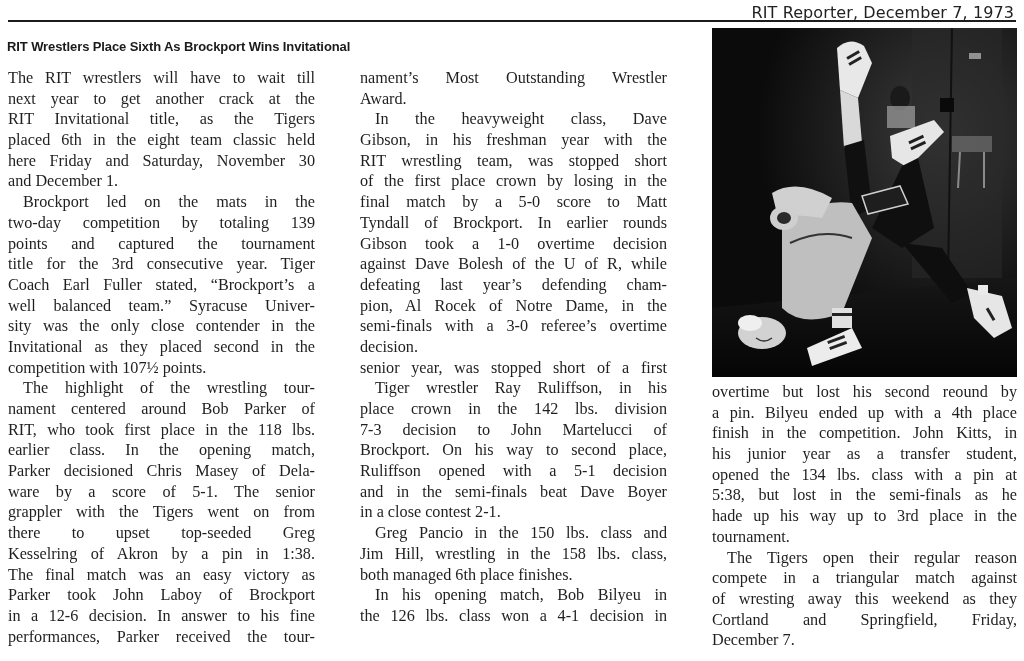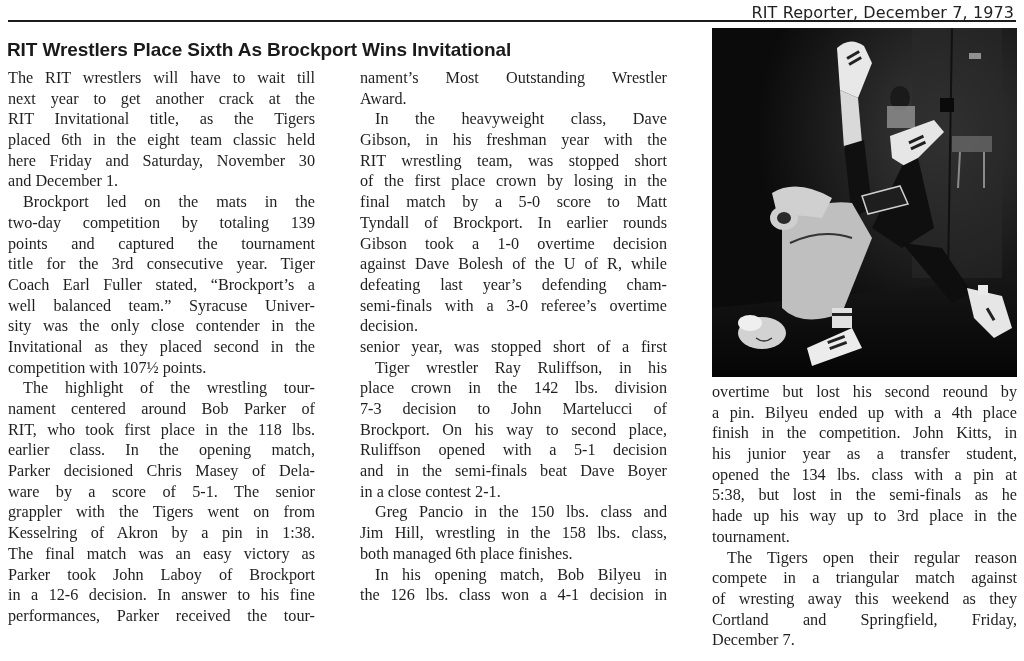--- a/index.html
+++ b/index.html
@@ -31,21 +31,21 @@
       height: 2px;
       background: #1c1c1c;
     }
     .headline {
       position: absolute;
       left: 7px;
       top: 39px;
       margin: 0;
       font-family: "Liberation Sans", sans-serif;
       font-weight: bold;
-      font-size: 19px;
+      font-size: 13px;
       letter-spacing: -0.1px;
       color: #1a1a1a;
       white-space: nowrap;
     }
     .col {
       position: absolute;
       font-family: Liberation Serif, serif;
       font-size: 16.2px;
       line-height: 20.7px;
       color: #1f1f1f;
@@ -111,39 +111,41 @@
     <span class="line">sity was the only close contender in the</span>
     <span class="line">Invitational as they placed second in the</span>
     <span class="line last">competition with 107½ points.</span>
     <span class="line indent">The highlight of the wrestling tour-</span>
     <span class="line">nament centered around Bob Parker of</span>
     <span class="line">RIT, who took first place in the 118 lbs.</span>
     <span class="line">earlier class. In the opening match,</span>
     <span class="line">Parker decisioned Chris Masey of Dela-</span>
     <span class="line">ware by a score of 5-1. The senior</span>
     <span class="line">grappler with the Tigers went on from</span>
+    <span class="line">there to upset top-seeded Greg</span>
     <span class="line">Kesselring of Akron by a pin in 1:38.</span>
     <span class="line">The final match was an easy victory as</span>
     <span class="line">Parker took John Laboy of Brockport</span>
     <span class="line">in a 12-6 decision. In answer to his fine</span>
     <span class="line">performances, Parker received the tour-</span>
   </div>
 
   <div class="col" id="col2">
     <span class="line">nament’s Most Outstanding Wrestler</span>
     <span class="line last">Award.</span>
     <span class="line indent">In the heavyweight class, Dave</span>
     <span class="line">Gibson, in his freshman year with the</span>
     <span class="line">RIT wrestling team, was stopped short</span>
     <span class="line">of the first place crown by losing in the</span>
     <span class="line">final match by a 5-0 score to Matt</span>
     <span class="line">Tyndall of Brockport. In earlier rounds</span>
     <span class="line">Gibson took a 1-0 overtime decision</span>
     <span class="line">against Dave Bolesh of the U of R, while</span>
     <span class="line">defeating last year’s defending cham-</span>
+    <span class="line">pion, Al Rocek of Notre Dame, in the</span>
     <span class="line">semi-finals with a 3-0 referee’s overtime</span>
     <span class="line last">decision.</span>
     <span class="line">senior year, was stopped short of a first</span>
     <span class="line indent">Tiger wrestler Ray Ruliffson, in his</span>
     <span class="line">place crown in the 142 lbs. division</span>
     <span class="line">7-3 decision to John Martelucci of</span>
     <span class="line">Brockport. On his way to second place,</span>
     <span class="line">Ruliffson opened with a 5-1 decision</span>
     <span class="line">and in the semi-finals beat Dave Boyer</span>
     <span class="line last">in a close contest 2-1.</span>

